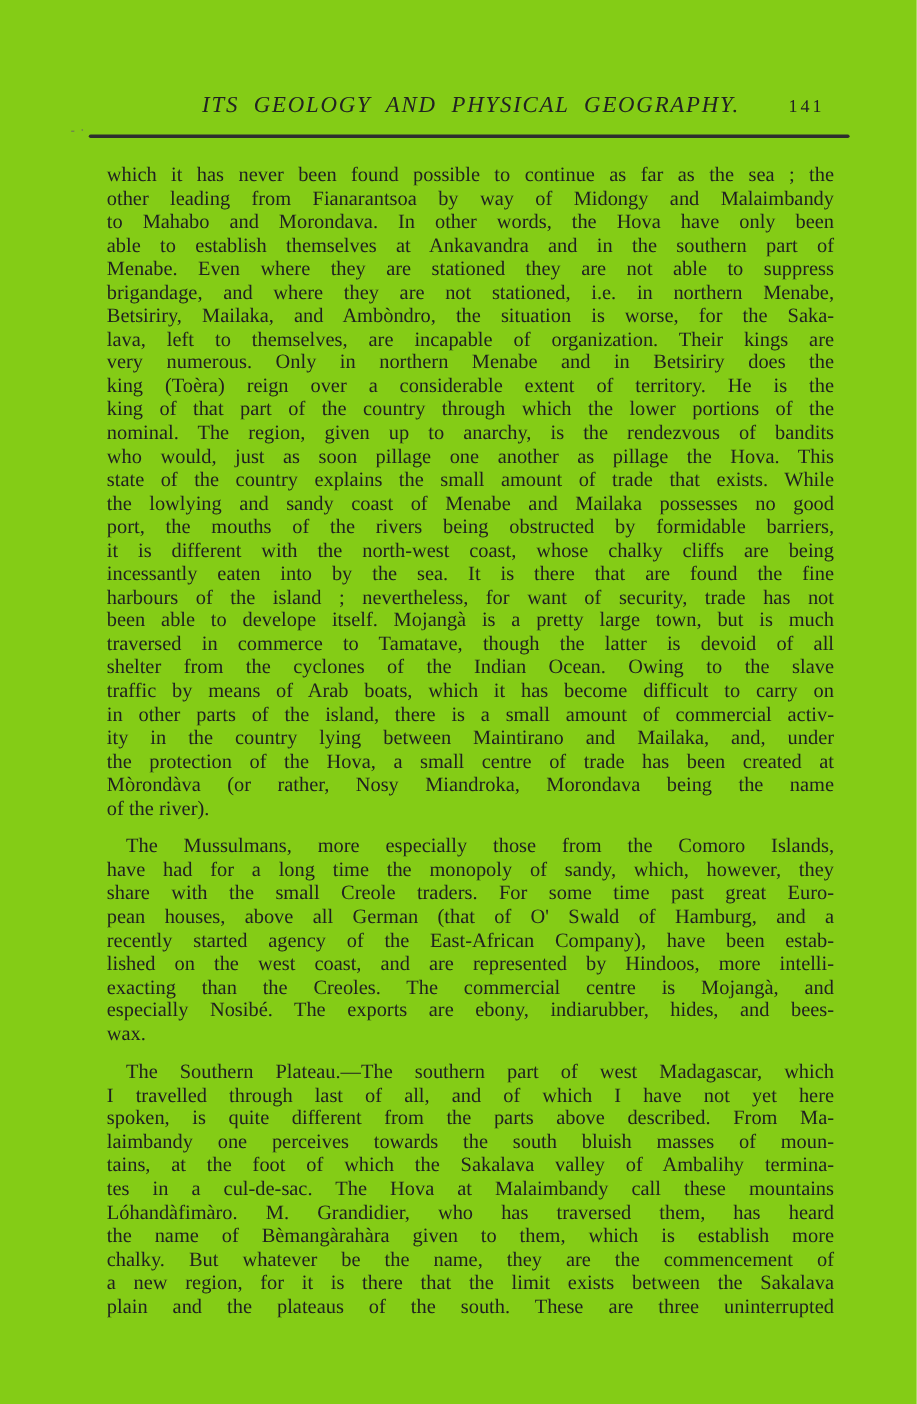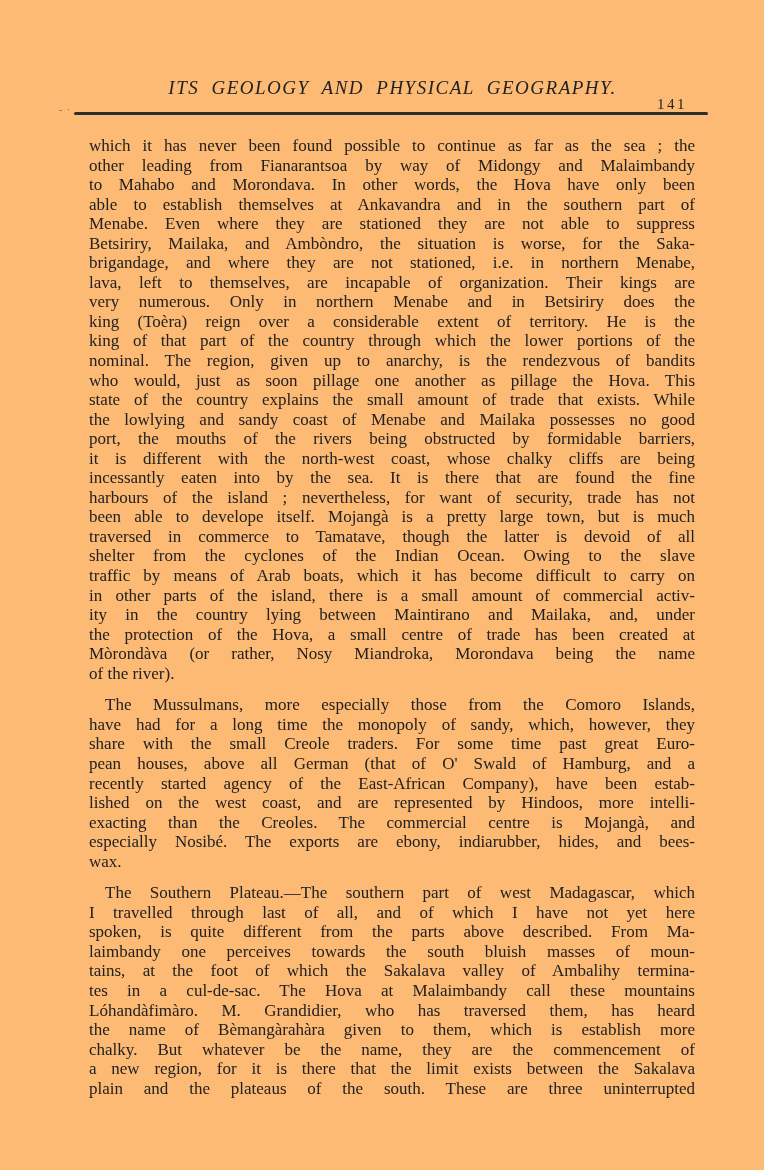--- a/index.html
+++ b/index.html
@@ -4,21 +4,21 @@
 <style>
   html, body {
     margin: 0;
     padding: 0;
     background: #fcfcfb;
   }
   .page {
     position: relative;
     width: 764px;
     height: 1170px;
-    background: #fdba74;
+    background: #84cc16;
     color: #1e1e1e;
     font-family: "Liberation Serif", "DejaVu Serif", serif;
     overflow: hidden;
   }
   .running-header {
     position: absolute;
     top: 77px;
     left: 77px;
     width: 631px;
     height: 24px;
@@ -29,21 +29,21 @@
     font-style: italic;
     font-size: 19px;
     letter-spacing: 1.5px;
     word-spacing: 6px;
     color: #222;
     white-space: nowrap;
   }
   .page-number {
     position: absolute;
     right: 21px;
-    top: 19px;
+    top: 4px;
     font-size: 15px;
     letter-spacing: 2.5px;
     color: #222;
   }
   .header-rule {
     position: absolute;
     top: 112px;
     left: 74px;
     width: 634px;
     height: 2.5px;
@@ -94,22 +94,22 @@
     <span class="scan-artifact">- ·</span>
   </div>
 
   <div class="page-text">
       <div class="paragraph">
         <div class="line">which it has never been found possible to continue as far as the sea ; the</div>
         <div class="line">other leading from Fianarantsoa by way of Midongy and Malaimbandy</div>
         <div class="line">to Mahabo and Morondava. In other words, the Hova have only been</div>
         <div class="line">able to establish themselves at Ankavandra and in the southern part of</div>
         <div class="line">Menabe. Even where they are stationed they are not able to suppress</div>
+        <div class="line">brigandage, and where they are not stationed, i.e. in northern Menabe,</div>
         <div class="line">Betsiriry, Mailaka, and Ambòndro, the situation is worse, for the Saka-</div>
-        <div class="line">brigandage, and where they are not stationed, i.e. in northern Menabe,</div>
         <div class="line">lava, left to themselves, are incapable of organization. Their kings are</div>
         <div class="line">very numerous. Only in northern Menabe and in Betsiriry does the</div>
         <div class="line">king (Toèra) reign over a considerable extent of territory. He is the</div>
         <div class="line">king of that part of the country through which the lower portions of the</div>
         <div class="line">nominal. The region, given up to anarchy, is the rendezvous of bandits</div>
         <div class="line">who would, just as soon pillage one another as pillage the Hova. This</div>
         <div class="line">state of the country explains the small amount of trade that exists. While</div>
         <div class="line">the lowlying and sandy coast of Menabe and Mailaka possesses no good</div>
         <div class="line">port, the mouths of the rivers being obstructed by formidable barriers,</div>
         <div class="line">it is different with the north-west coast, whose chalky cliffs are being</div>

